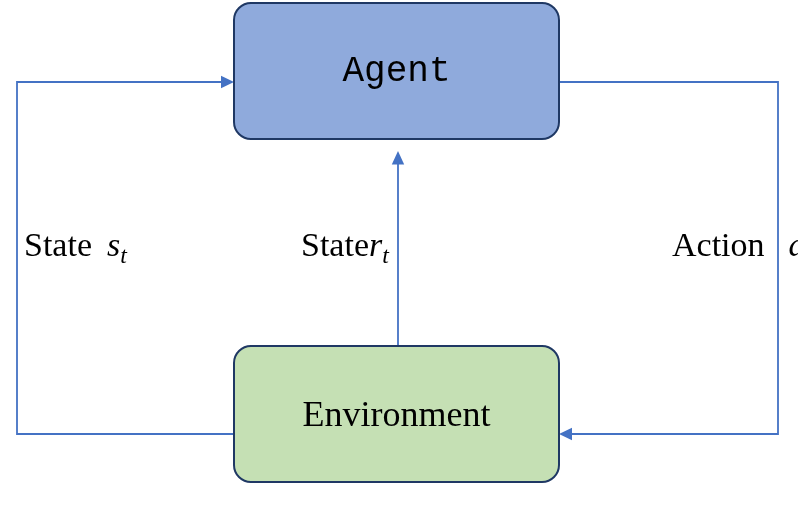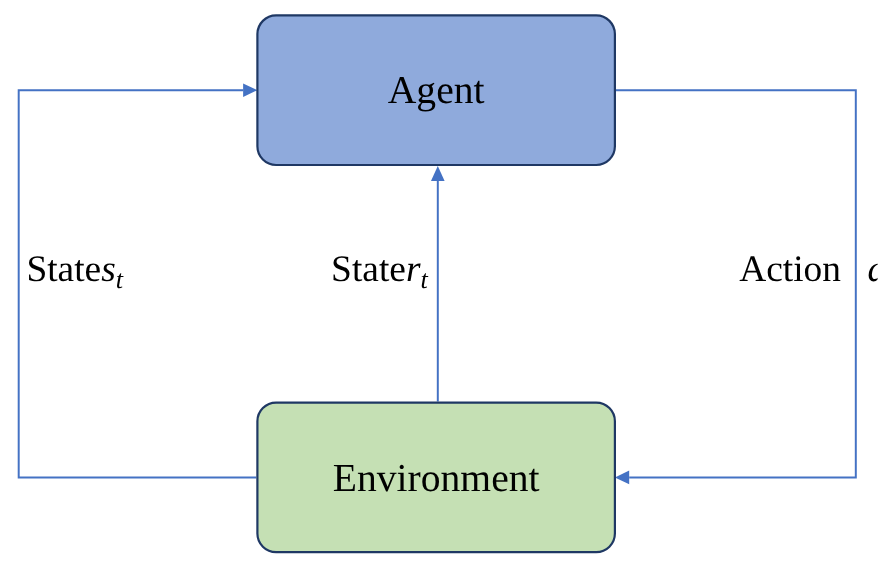--- a/index.html
+++ b/index.html
@@ -33,39 +33,39 @@
     height: 138px;
     box-sizing: border-box;
     border: 2.5px solid #1F3864;
     border-radius: 18px;
     display: flex;
     align-items: center;
     justify-content: center;
     font-size: 36px;
     color: #000000;
   }
-  .node-agent { top: 13px; }
-  .node-environment { top: 365px; align-items: center; }
+  .node-agent { top: 2px; font-family: Liberation Mono, monospace; }
+  .node-environment { top: 345px; align-items: center; }
   .edge-label {
     position: absolute;
     top: 226px;
     font-size: 34px;
     color: #000000;
     white-space: nowrap;
     display: flex;
     align-items: baseline;
   }
   .edge-label.state  { left: 24px; }
   .edge-label.reward { left: 301px; }
   .edge-label.action { left: 672px; }
   .math {
     font-style: italic;
     font-family: "Liberation Serif", serif;
   }
-  .edge-label.state  .math { margin-left: 0; }
+  .edge-label.state  .math { margin-left: 15px; }
   .edge-label.reward .math { }
   .edge-label.action .math { margin-left: 24px; }
   .math sub {
     font-size: 0.7em;
     font-style: italic;
     line-height: 0;
     vertical-align: -0.28em;
   }
 </style>
 </head>

